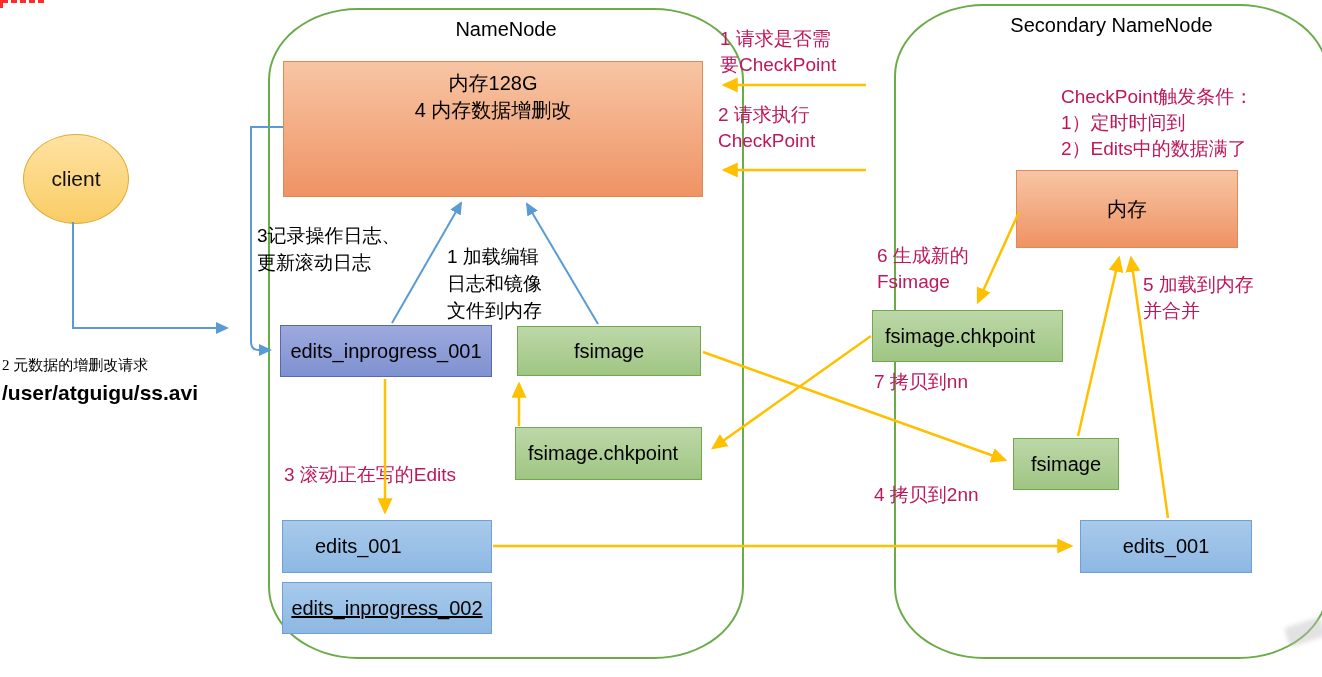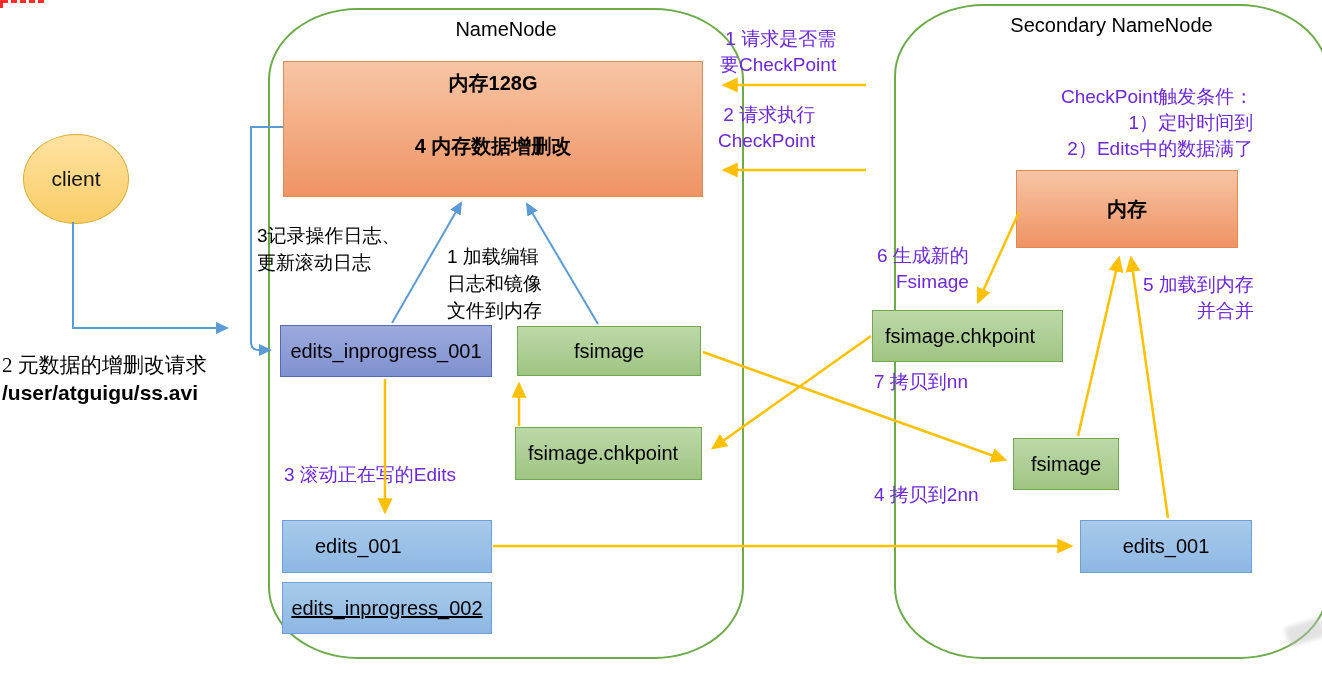--- a/index.html
+++ b/index.html
@@ -12,40 +12,40 @@
   }
   .container-title{
     position:absolute;left:0;right:0;top:8px;text-align:center;
     font-size:20px;color:#000;
   }
   .box{
     position:absolute;display:flex;align-items:center;justify-content:center;
     font-size:20px;color:#000;box-sizing:border-box;text-align:center;
   }
   .box.orange{
-    background:linear-gradient(#f7c5a4,#ef9364);border:1.5px solid #e08b57;font-weight:bold;
+    background:linear-gradient(#f7c5a4,#ef9364);border:1.5px solid #e08b57;
   }
   .box.green{
     background:linear-gradient(#bdd8a8,#9fc583);border:1.5px solid #71a84f;
   }
   .box.bluelight{
     background:linear-gradient(#a8caeb,#8db8e3);border:1.5px solid #6f9fd6;
   }
   .box.bluedark{
     background:linear-gradient(#9caadd,#7f91d0);border:1.5px solid #5568b0;
   }
   .box.leftpad{justify-content:flex-start;padding-left:12px;text-align:left;}
   .ellipse{
     position:absolute;border-radius:50%;display:flex;align-items:center;justify-content:center;
     background:linear-gradient(#ffe2a2,#f9cd66);border:1.5px solid #dfad35;font-size:21px;
   }
-  .plabel{position:absolute;color:#6d28d9;font-size:19px;line-height:26px;white-space:nowrap;text-align:right;}
+  .plabel{position:absolute;color:#be185d;font-size:19px;line-height:26px;white-space:nowrap;}
   .klabel{position:absolute;color:#000;font-size:19px;line-height:27px;white-space:nowrap;}
   .memline{width:100%;text-align:center;}
-  .req-serif{font-family:"Liberation Serif",serif;font-size:21px;}
+  .req-serif{font-family:"Liberation Serif",serif;font-size:15px;}
   .req-path{font-weight:bold;font-size:21px;}
   svg.overlay{position:absolute;left:0;top:0;pointer-events:none;}
   .reddash-h{position:absolute;left:2px;top:0;width:42px;border-top:3px dashed #ff2a2a;}
   .reddash-v{position:absolute;left:0;top:0;height:8px;border-left:3px dashed #ff2a2a;}
   .smudge{
     position:absolute;left:1286px;top:622px;width:38px;height:20px;background:#bfbfbf;
     opacity:.45;border-radius:3px;transform:rotate(-18deg);filter:blur(2px);
   }
 </style>
 </head>
@@ -59,21 +59,21 @@
   <div class="container" style="left:240px;top:8px;width:472px;height:647px;">
     <div class="container-title">NameNode</div>
   </div>
 
   <div class="container" style="left:866px;top:4px;width:431px;height:651px;">
     <div class="container-title">Secondary NameNode</div>
   </div>
 
   <div class="box orange" style="left:283px;top:61px;width:420px;height:136px;flex-direction:column;justify-content:flex-start;padding-top:8px;">
     <div class="memline">内存128G</div>
-    <div class="memline" style="margin-top:36px;">4 内存数据增删改</div>
+    <div class="memline" style="">4 内存数据增删改</div>
   </div>
 
   <div class="ellipse" style="left:23px;top:134px;width:104px;height:88px;">
     <span>client</span>
   </div>
 
   <div class="klabel" style="left:2px;top:352px;">
     <div class="req-serif">2 元数据的增删改请求</div>
     <div class="req-path">/user/atguigu/ss.avi</div>
   </div>

